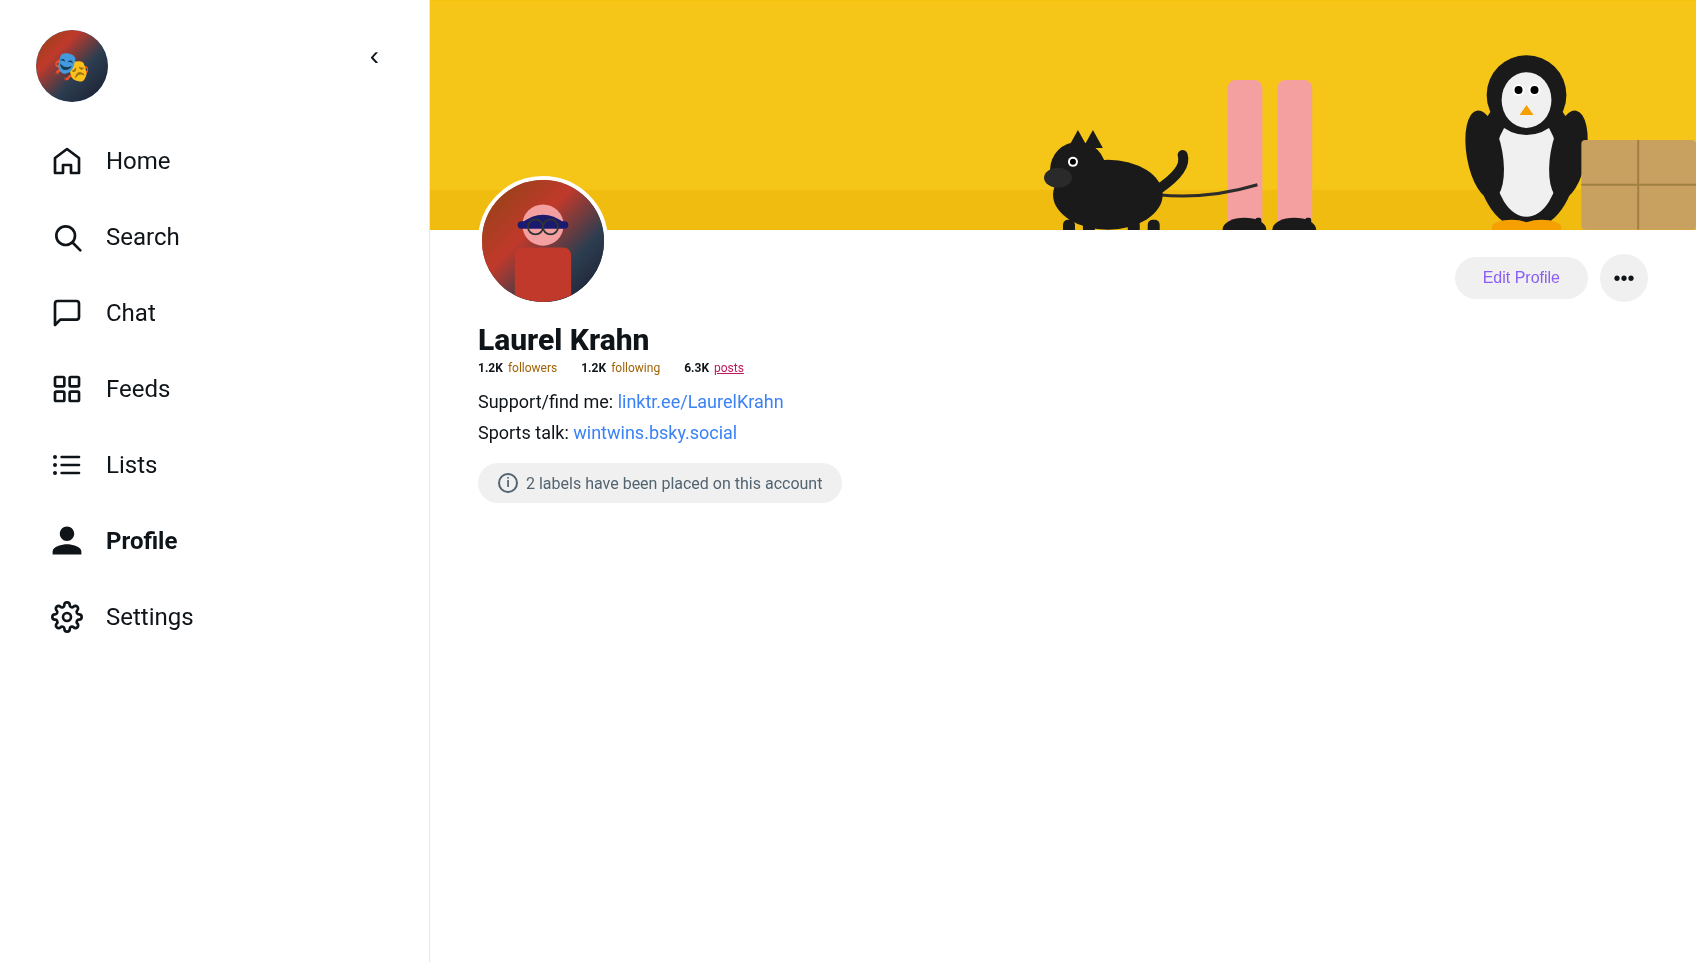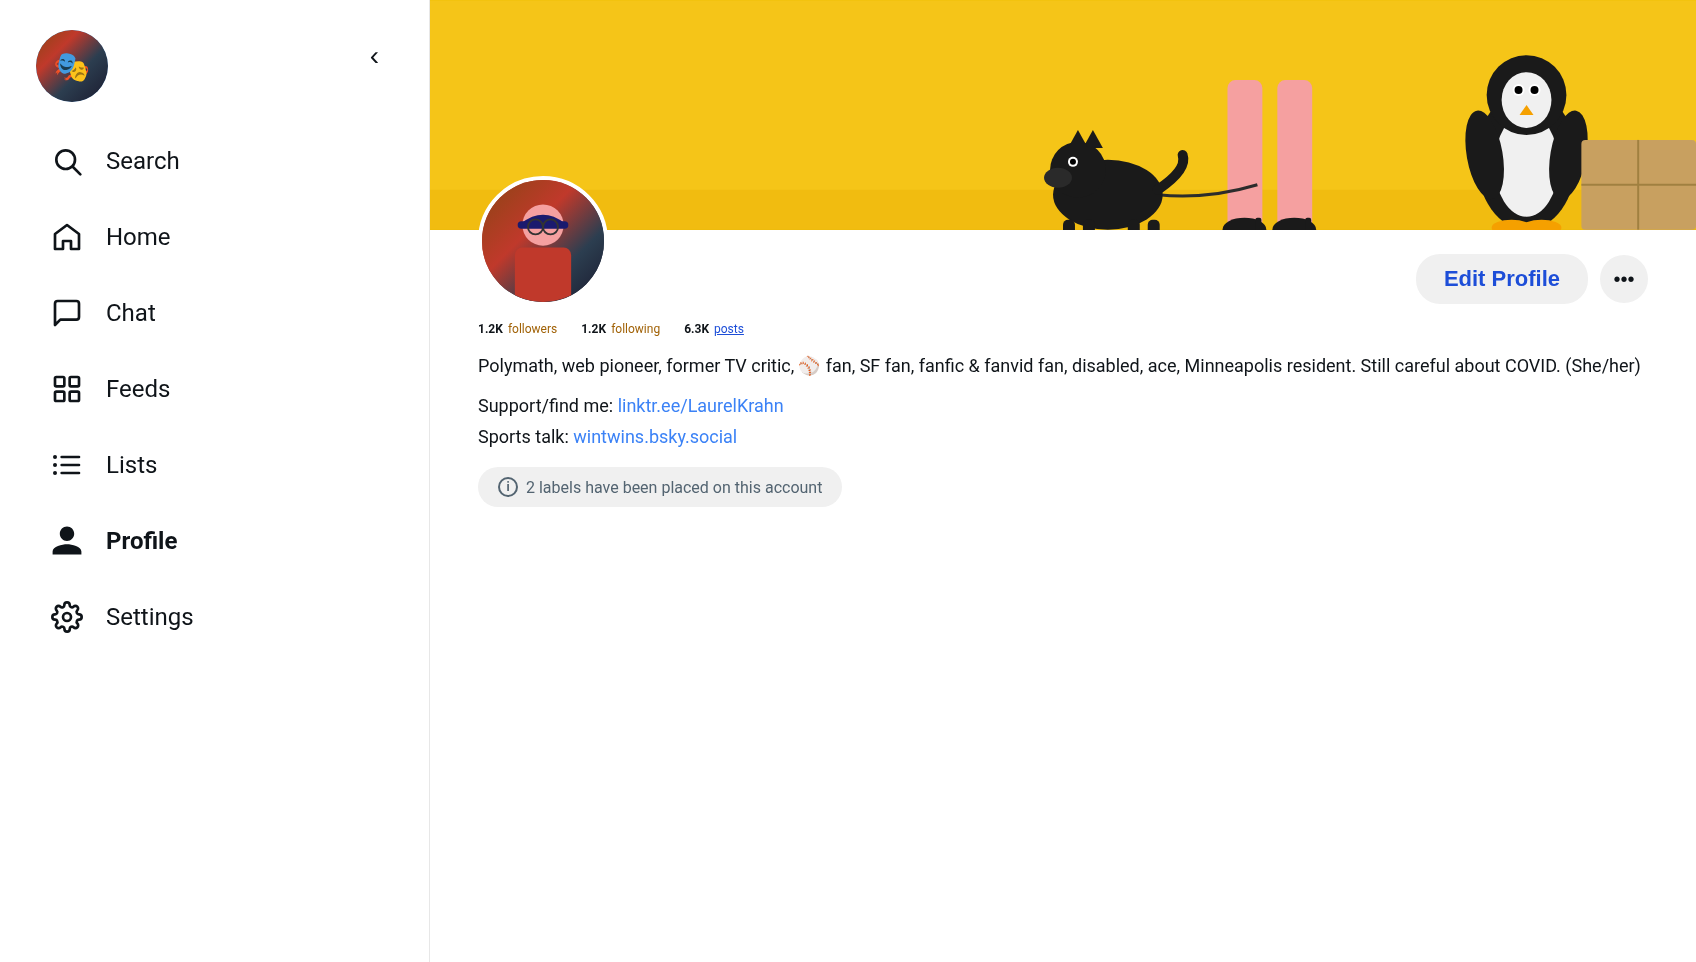--- a/index.html
+++ b/index.html
@@ -163,24 +163,24 @@
       align-items: center;
       gap: 12px;
       padding-top: 8px;
     }
 
     .edit-profile-btn {
       background: #f0f0f0;
       border: none;
       border-radius: 24px;
       padding: 12px 28px;
-      font-size: 22px;
-      font-weight: 700;
-      cursor: pointer;
-      color: #1d4ed8;
+      font-size: 16px;
+      font-weight: 400;
+      cursor: pointer;
+      color: #8b5cf6;
       white-space: nowrap;
     }
 
     .more-btn {
       width: 48px;
       height: 48px;
       border-radius: 50%;
       border: none;
       background: #f0f0f0;
       cursor: pointer;
@@ -222,21 +222,21 @@
       font-weight: 700;
       color: #0f1419;
     }
 
     .stat-label {
       color: #a16207;
       cursor: pointer;
     }
 
     .stat-posts {
-      color: #1d4ed8;
+      color: #be185d;
       text-decoration: underline;
     }
 
     .profile-bio {
       font-size: 18px;
       color: #0f1419;
       line-height: 1.5;
       margin-bottom: 16px;
     }
 
@@ -292,34 +292,34 @@
   <div class="sidebar-avatar">
     <div class="sidebar-avatar-img">🎭</div>
   </div>
   <button class="collapse-btn">‹</button>
 
   <ul class="nav-list">
 
     <li class="nav-item">
       <div class="nav-icon">
         <svg viewBox="0 0 24 24" fill="none" stroke="currentColor" stroke-width="2" stroke-linecap="round" stroke-linejoin="round">
+          <path d="M3 9.75L12 3l9 6.75V21H15v-6H9v6H3z"></path>
+        </svg>
+      </div>
+      <span class="nav-label">Home</span>
+    </li>
+
+    <li class="nav-item">
+      <div class="nav-icon">
+        <svg viewBox="0 0 24 24" fill="none" stroke="currentColor" stroke-width="2" stroke-linecap="round" stroke-linejoin="round">
           <circle cx="11" cy="11" r="7"></circle>
           <line x1="16.5" y1="16.5" x2="22" y2="22"></line>
         </svg>
       </div>
       <span class="nav-label">Search</span>
-    </li>
-
-    <li class="nav-item">
-      <div class="nav-icon">
-        <svg viewBox="0 0 24 24" fill="none" stroke="currentColor" stroke-width="2" stroke-linecap="round" stroke-linejoin="round">
-          <path d="M3 9.75L12 3l9 6.75V21H15v-6H9v6H3z"></path>
-        </svg>
-      </div>
-      <span class="nav-label">Home</span>
     </li>
 
 
     <li class="nav-item">
       <div class="nav-icon">
         <svg viewBox="0 0 24 24" fill="none" stroke="currentColor" stroke-width="2" stroke-linecap="round" stroke-linejoin="round">
           <path d="M21 15a2 2 0 01-2 2H7l-4 4V5a2 2 0 012-2h14a2 2 0 012 2z"></path>
         </svg>
       </div>
       <span class="nav-label">Chat</span>
@@ -469,39 +469,39 @@
 
       <div class="profile-actions">
         <button class="edit-profile-btn">Edit Profile</button>
         <button class="more-btn">
           <span>•••</span>
         </button>
       </div>
     </div>
 
     
+    <div class="profile-name">Laurel Krahn</div>
 
     
     <div class="profile-stats">
       <div class="stat-item">
         <span class="stat-number">1.2K</span>
         <span class="stat-label">followers</span>
       </div>
       <div class="stat-item">
         <span class="stat-number">1.2K</span>
         <span class="stat-label">following</span>
       </div>
       <div class="stat-item">
         <span class="stat-number">6.3K</span>
         <span class="stat-label stat-posts">posts</span>
       </div>
     </div>
 
     
-    <div class="profile-bio">Polymath, web pioneer, former TV critic, ⚾ fan, SF fan, fanfic &amp; fanvid fan, disabled, ace, Minneapolis resident. Still careful about COVID. (She/her)</div>
 
     
     <div class="profile-link-row">
       <span>Support/find me:</span>
       <span> </span>
       <a class="profile-link">linktr.ee/LaurelKrahn</a>
     </div>
 
     
     <div class="profile-link-row">

